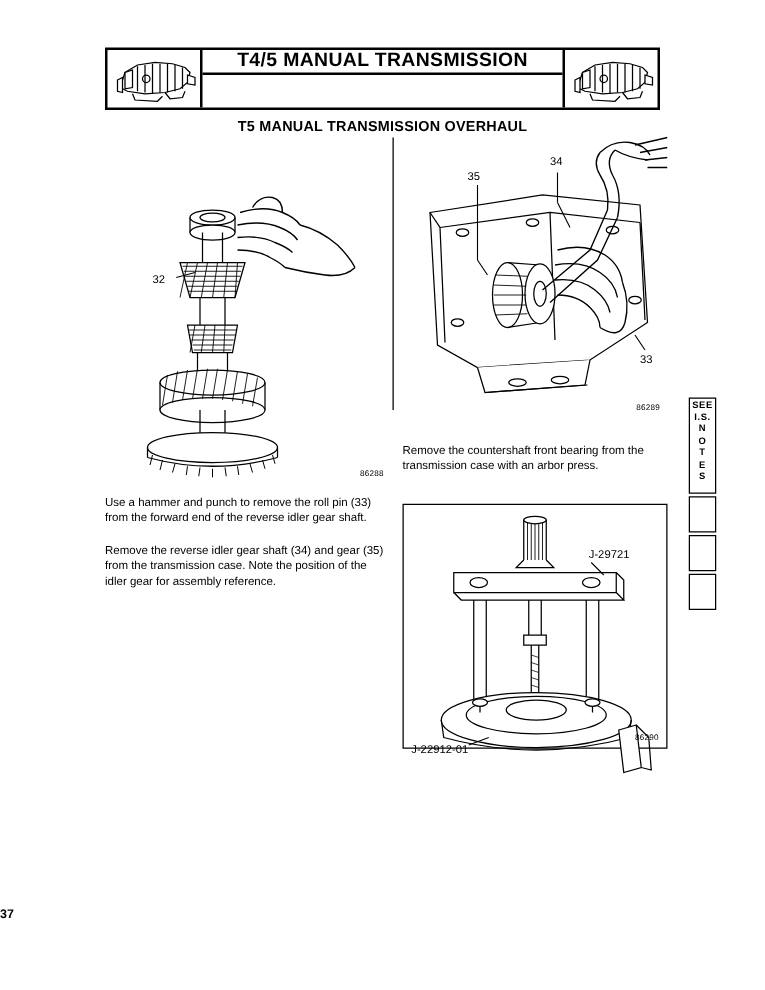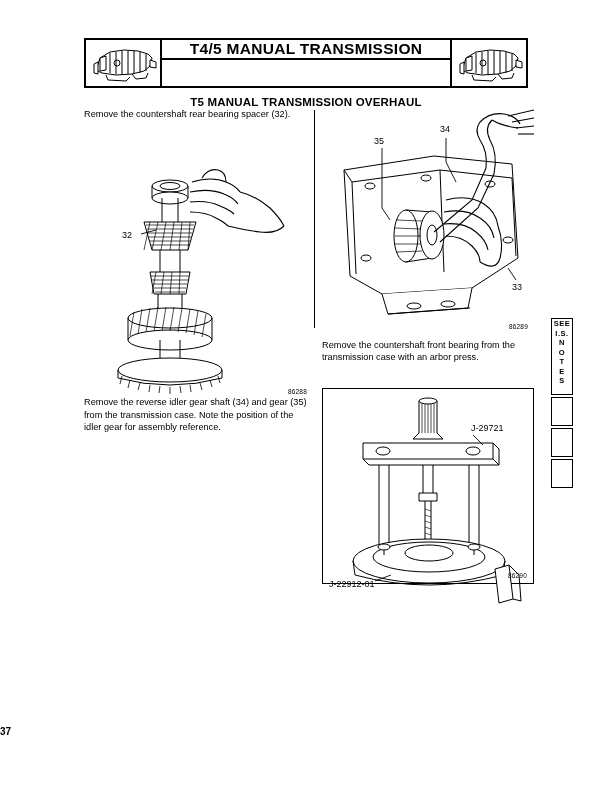--- a/index.html
+++ b/index.html
@@ -206,21 +206,20 @@
           <circle cx="31" cy="23" r="3"></circle>
         </g>
       </svg>
     </div>
   </div>
 
   <div class="col-divider"></div>
 
   <div class="col-left">
 
-    <p class="para">Remove the countershaft rear bearing spacer (32).</p>
 
     <div class="fig" style="height:270px; margin-top:6px;">
       <svg class="svgfig" width="225" height="268" viewBox="0 0 225 268">
         <g stroke="#000" fill="none" stroke-width="1">
 
           <ellipse cx="86" cy="60" rx="18" ry="6" fill="#fff"></ellipse>
           <path d="M68 60 L68 72 M104 60 L104 72"></path>
           <ellipse cx="86" cy="72" rx="18" ry="6" fill="#fff"></ellipse>
           <ellipse cx="86" cy="60" rx="10" ry="3.5" fill="#fff"></ellipse>
 
@@ -266,20 +265,21 @@
           <path d="M144 100 Q160 104 176 106 Q192 108 200 100" stroke-width="1.1"></path>
           <path d="M118 52 Q124 42 134 44 Q142 46 142 56" stroke-width="1.1"></path>
 
           <path d="M57 108 L72 104" stroke-width="0.9"></path>
         </g>
         <text class="lbl" x="38" y="112">32</text>
       </svg>
       <div class="fig-num">86288</div>
     </div>
 
+    <p class="para" style="margin-top:12px;">Use a hammer and punch to remove the roll pin (33) from the forward end of the reverse idler gear shaft.</p>
     <p class="para">Remove the reverse idler gear shaft (34) and gear (35) from the transmission case. Note the position of the idler gear for assembly reference.</p>
   </div>
 
   <div class="col-right">
 
     <div class="fig" style="height:230px;">
       <svg class="svgfig" width="212" height="228" viewBox="0 0 212 228">
         <g stroke="#000" fill="none" stroke-width="1">
 
           <path d="M22 62 L112 48 L190 56 L196 150 L150 180 L60 186 L28 168 Z" fill="#fff"></path>
@@ -331,21 +331,21 @@
           <path d="M124 54 L134 74" stroke-width="0.9"></path>
           <path d="M194 172 L186 160" stroke-width="0.9"></path>
         </g>
         <text class="lbl" x="52" y="36">35</text>
         <text class="lbl" x="118" y="24">34</text>
         <text class="lbl" x="190" y="182">33</text>
       </svg>
       <div class="fig-num" style="bottom:8px; right:6px;">86289</div>
     </div>
 
-    <p class="para" style="margin-top:1px;">Remove the countershaft front bearing from the transmission case with an arbor press.</p>
+    <p class="para" style="margin-top:16px;">Remove the countershaft front bearing from the transmission case with an arbor press.</p>
 
     <div class="fig boxed" style="height:196px; margin-top:24px;">
       <svg class="svgfig" width="210" height="220" viewBox="0 0 210 220">
         <g stroke="#000" fill="none" stroke-width="1">
 
           <path d="M96 12 L96 44 M114 12 L114 44"></path>
           <g stroke-width="0.7">
             <path d="M99 12 L99 44 M102 12 L102 44 M105 12 L105 44 M108 12 L108 44 M111 12 L111 44"></path>
           </g>
           <ellipse cx="105" cy="12" rx="9" ry="3" fill="#fff"></ellipse>

